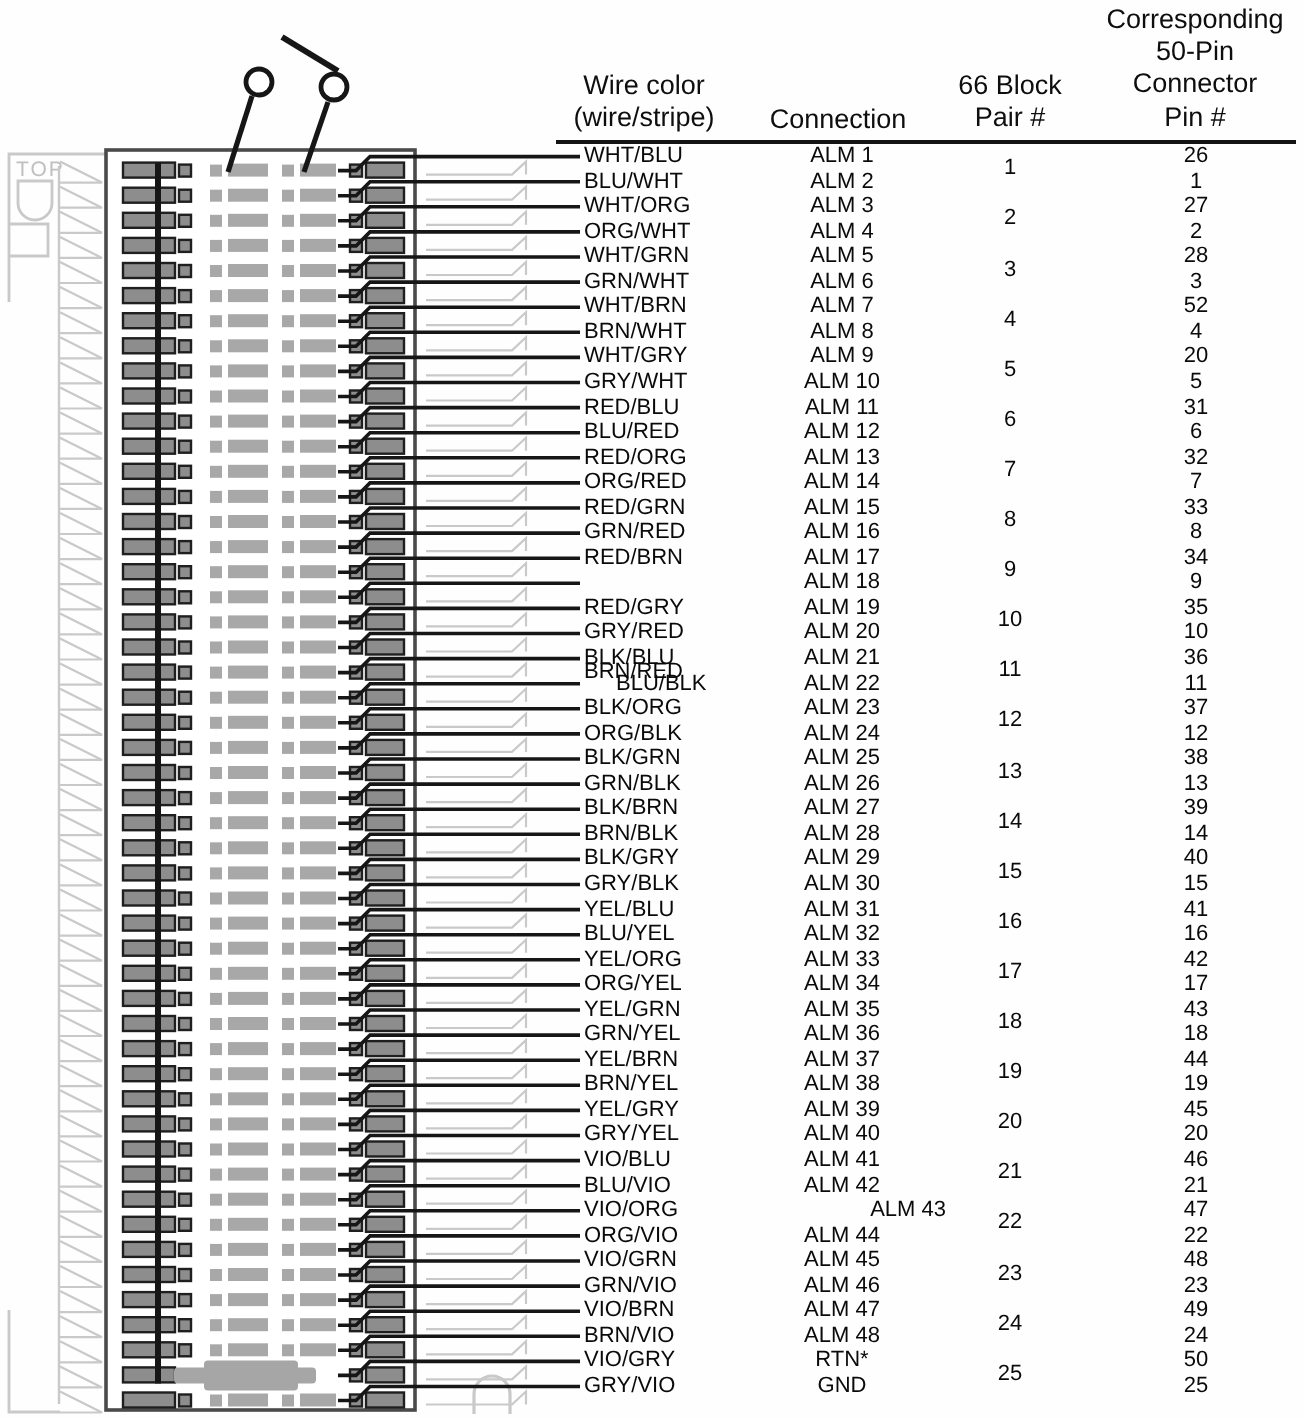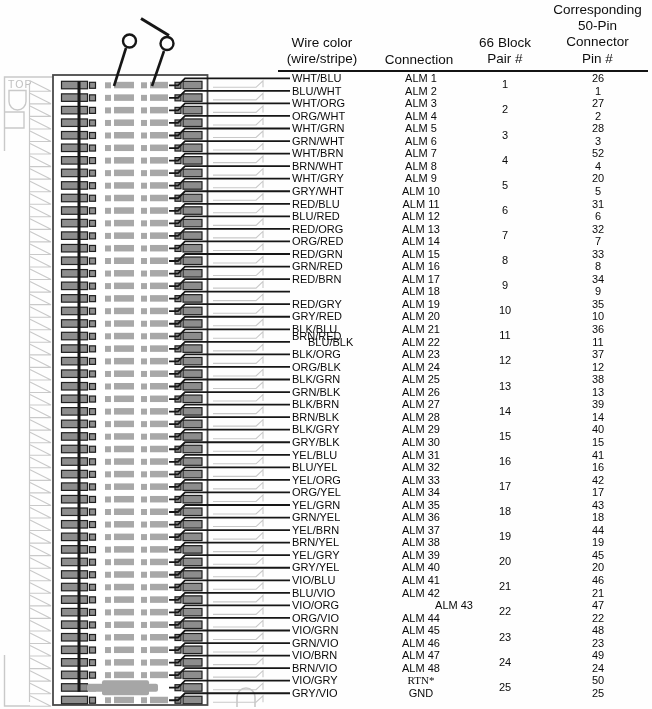--- a/index.html
+++ b/index.html
@@ -740,21 +740,21 @@
       <div class="row-cell " style="left:292px;top:636.775px;">GRN/VIO</div>
       <div class="row-cell ctr" style="left:369px;width:104px;top:636.775px;">ALM 46</div>
       <div class="row-cell ctr" style="left:546px;width:104px;top:636.775px;">23</div>
       <div class="row-cell " style="left:292px;top:649.325px;">VIO/BRN</div>
       <div class="row-cell ctr" style="left:369px;width:104px;top:649.325px;">ALM 47</div>
       <div class="row-cell ctr" style="left:546px;width:104px;top:649.325px;">49</div>
       <div class="row-cell " style="left:292px;top:661.875px;">BRN/VIO</div>
       <div class="row-cell ctr" style="left:369px;width:104px;top:661.875px;">ALM 48</div>
       <div class="row-cell ctr" style="left:546px;width:104px;top:661.875px;">24</div>
       <div class="row-cell " style="left:292px;top:674.4250000000001px;">VIO/GRY</div>
-      <div class="row-cell ctr" style="left:369px;width:104px;top:674.4250000000001px;font-family:Liberation Serif, serif;">RTN*</div>
+      <div class="row-cell ctr" style="left:369px;width:104px;top:674.4250000000001px;">RTN*</div>
       <div class="row-cell ctr" style="left:546px;width:104px;top:674.4250000000001px;">50</div>
       <div class="row-cell " style="left:292px;top:686.975px;">GRY/VIO</div>
       <div class="row-cell ctr" style="left:369px;width:104px;top:686.975px;">GND</div>
       <div class="row-cell ctr" style="left:546px;width:104px;top:686.975px;">25</div>
       <div class="row-cell ctr" style="left:455px;width:100px;top:78.3px;">1</div>
       <div class="row-cell ctr" style="left:455px;width:100px;top:103.4px;">2</div>
       <div class="row-cell ctr" style="left:455px;width:100px;top:128.5px;">3</div>
       <div class="row-cell ctr" style="left:455px;width:100px;top:153.60000000000002px;">4</div>
       <div class="row-cell ctr" style="left:455px;width:100px;top:178.7px;">5</div>
       <div class="row-cell ctr" style="left:455px;width:100px;top:203.8px;">6</div>

